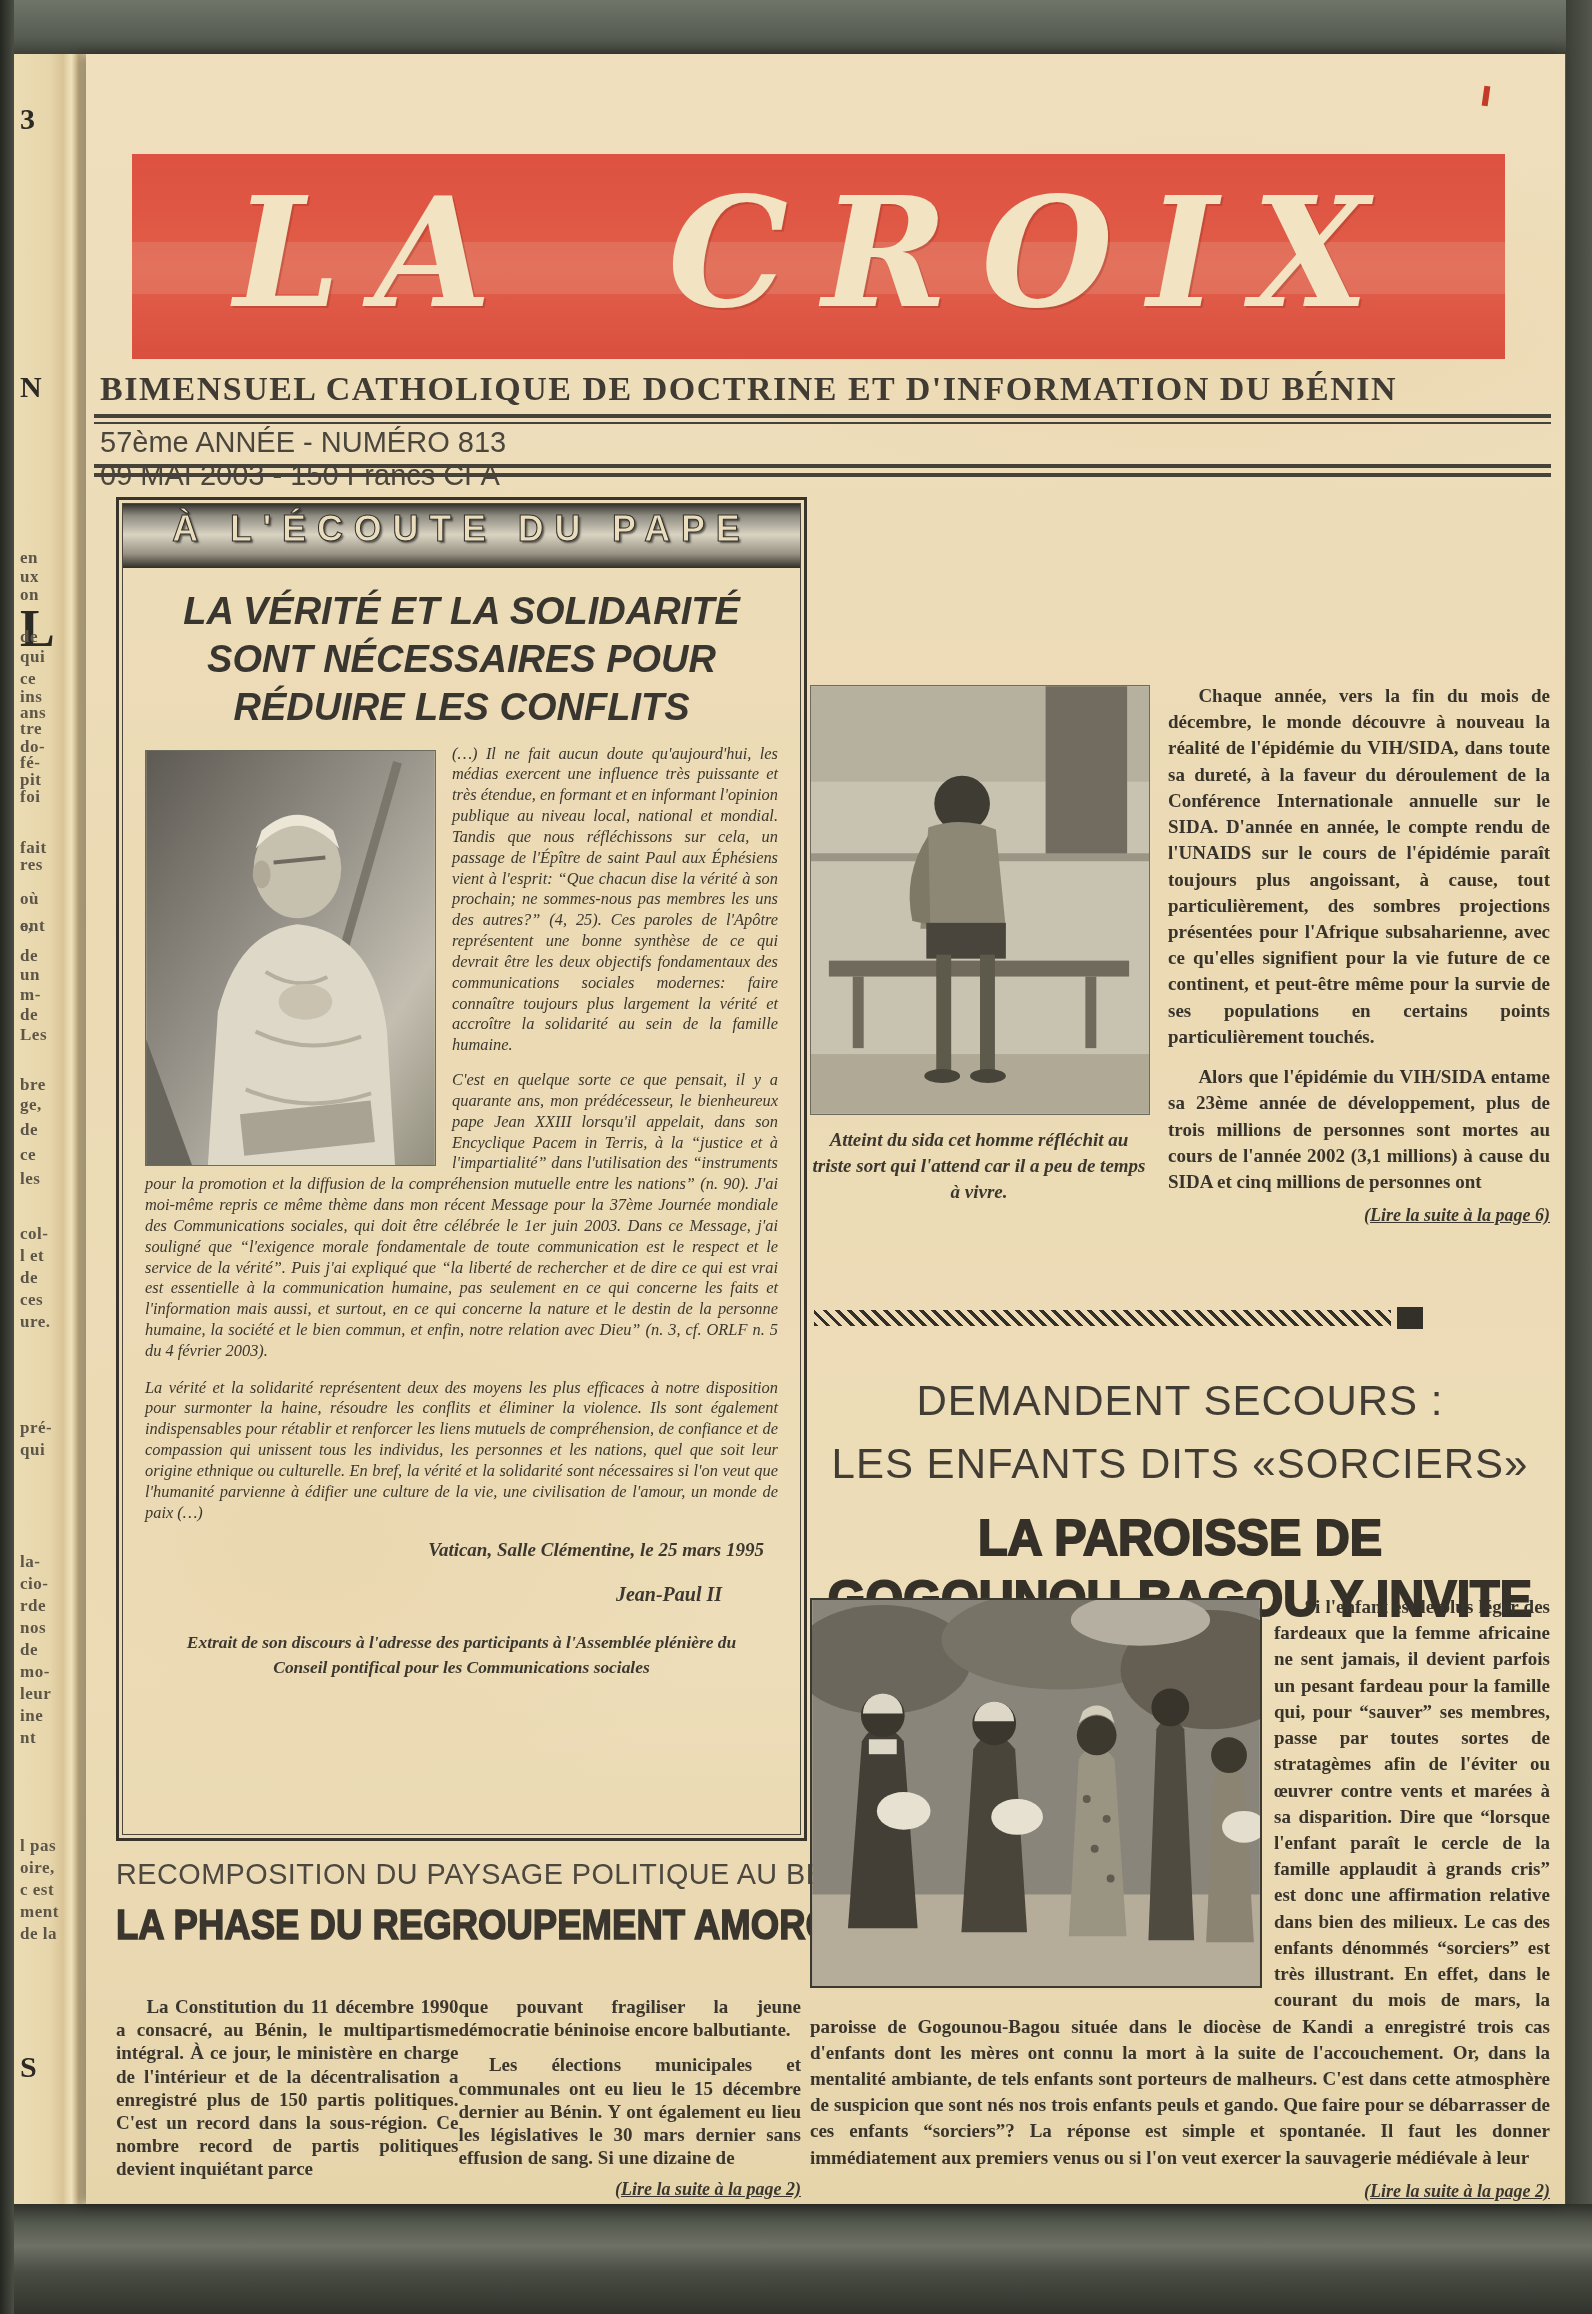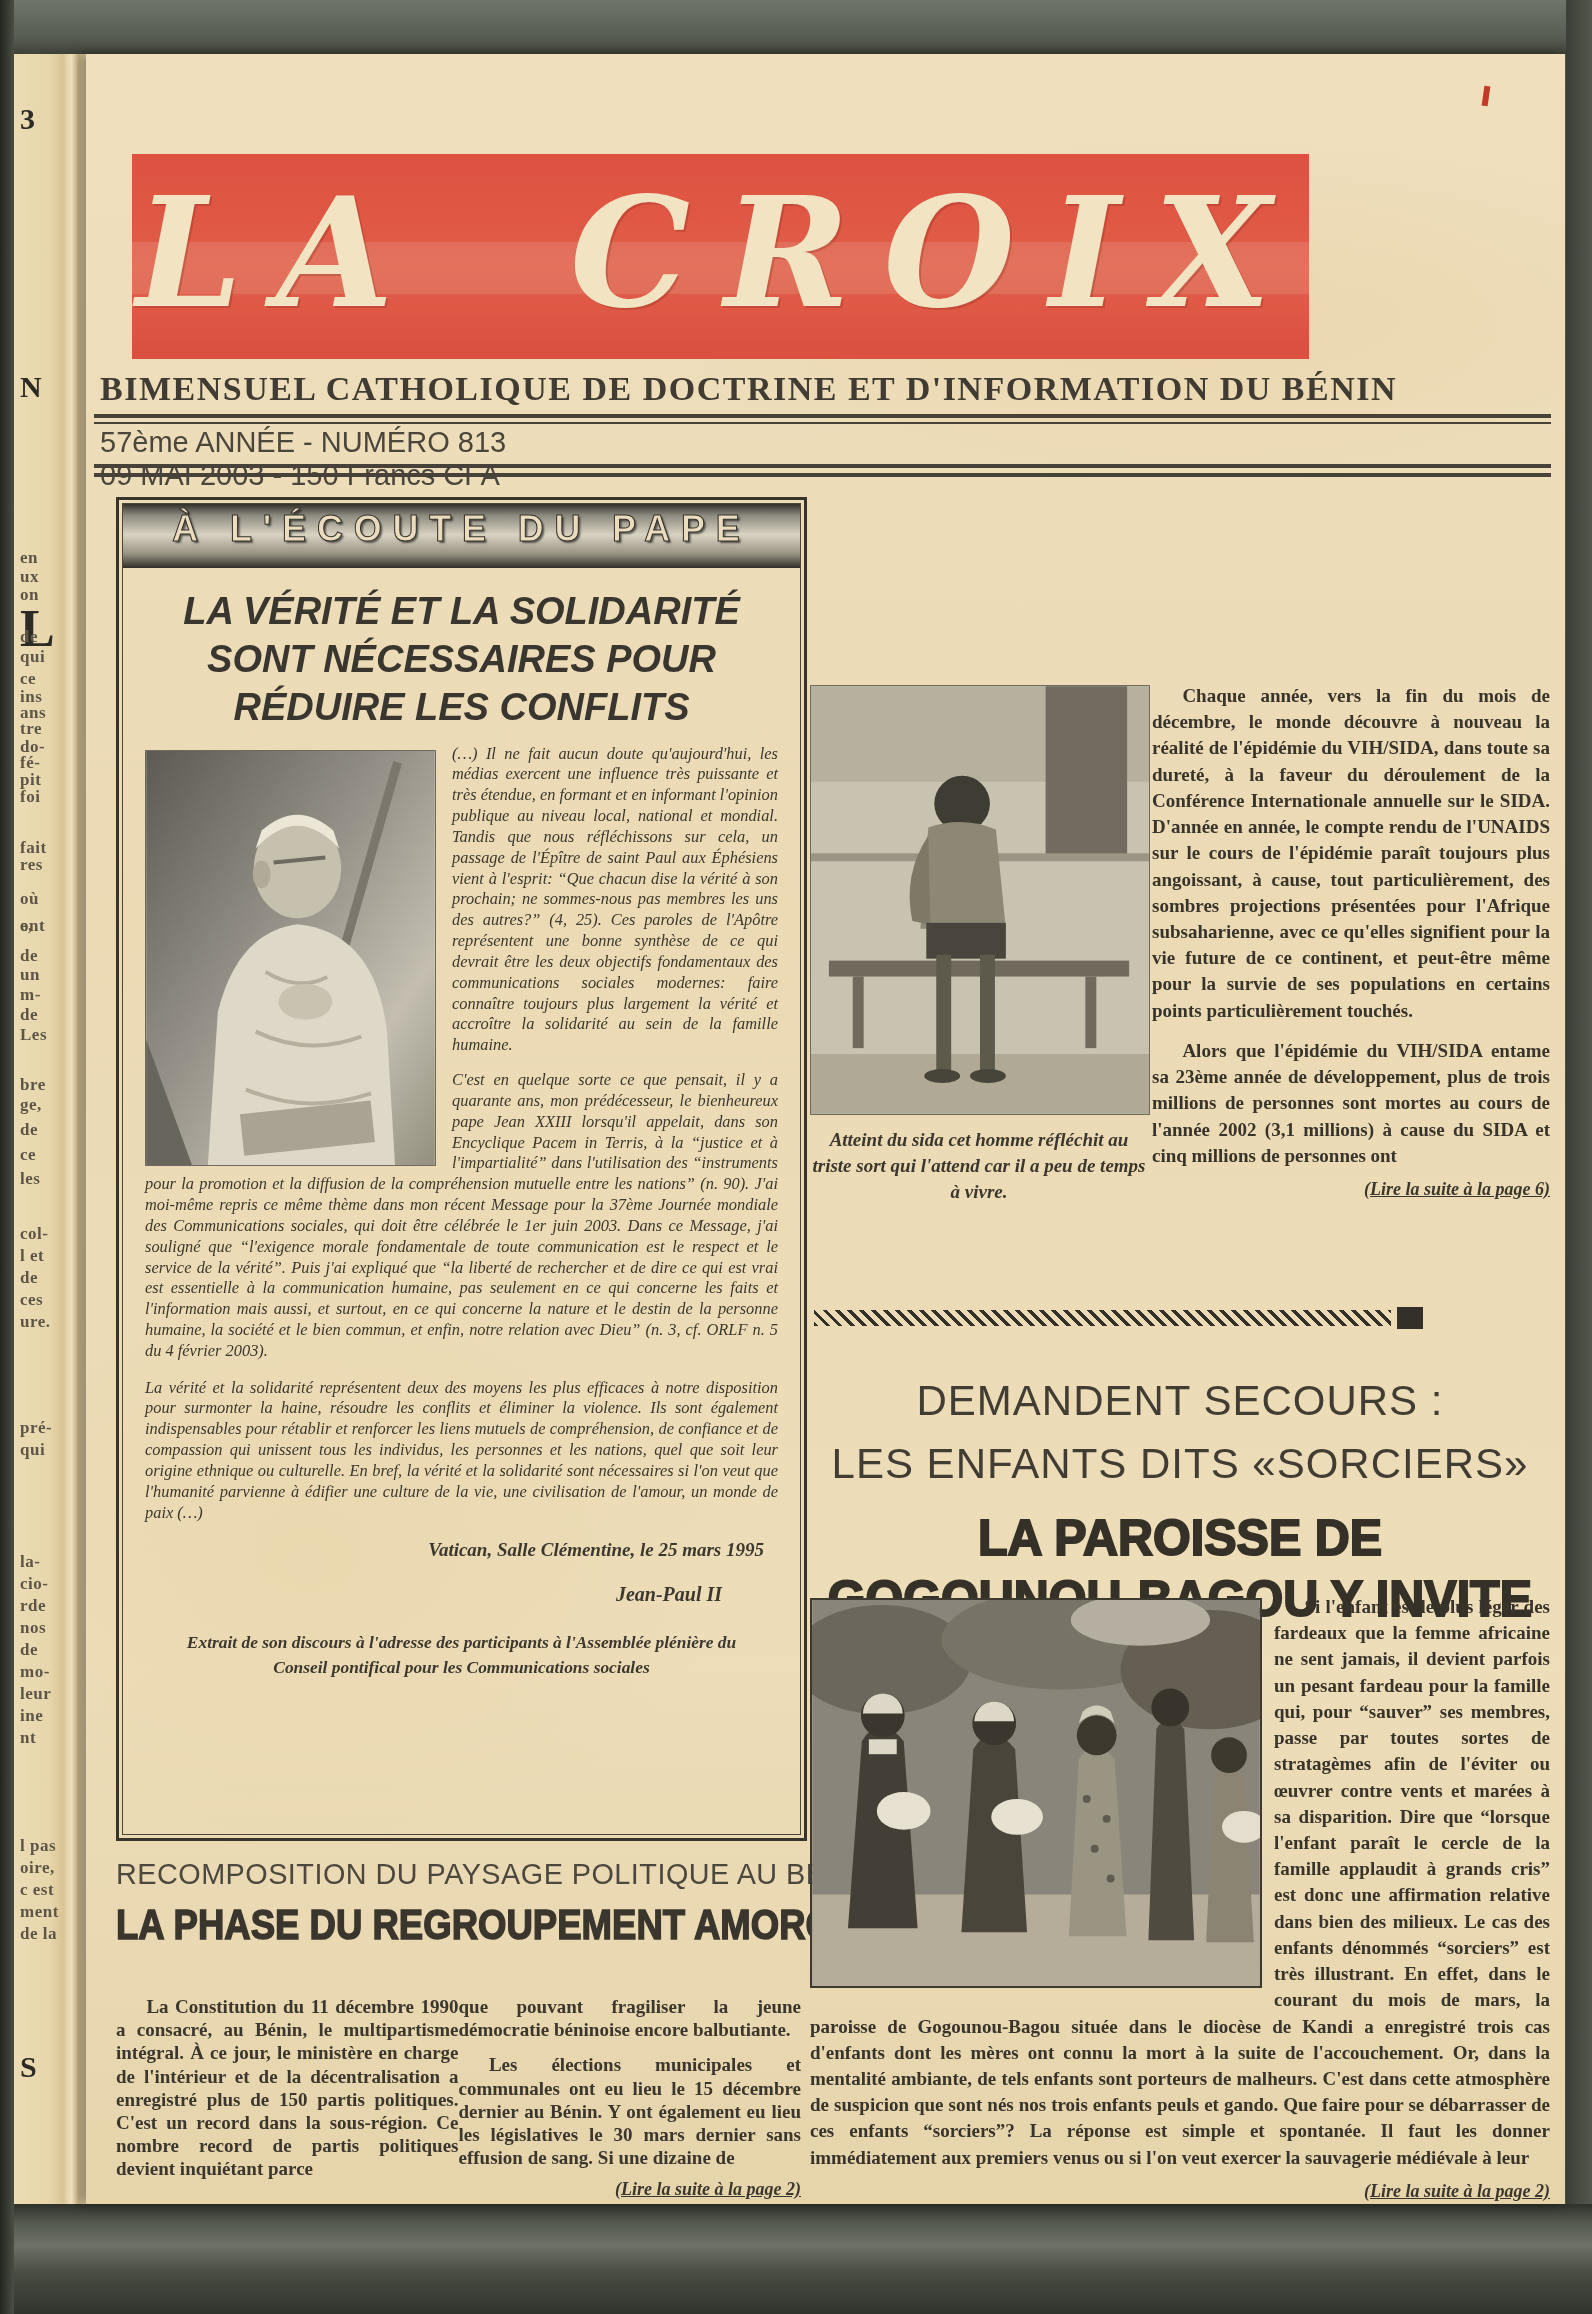--- a/index.html
+++ b/index.html
@@ -22,21 +22,21 @@
   .fragb{font-size:30px;color:#2c2a24;}
   
   .page{position:absolute;left:86px;top:54px;width:1479px;height:2150px;
     background:
       radial-gradient(ellipse 896px 299px at 75% 12%, rgba(214,160,80,.10), rgba(0,0,0,0) 60%),
       radial-gradient(ellipse 697px 498px at 15% 70%, rgba(205,160,90,.08), rgba(0,0,0,0) 60%),
       linear-gradient(180deg,#efdfbd 0%,#ebdab4 40%,#edddb8 75%,#e6d4ab 100%);
     box-shadow:-6px 0 10px rgba(0,0,0,.35);}
   .ink{color:#3b372f;}
   
-  .mast-red{position:absolute;left:46px;top:100px;width:1177px;height:205px;
+  .mast-red{position:absolute;left:46px;top:100px;width:1373px;height:205px;
     background:linear-gradient(180deg,#dd5140 0%,#e05a46 40%,#e2604b 55%,#da4f3e 100%);}
   .mast-red::after{content:"";position:absolute;left:0;top:88px;width:100%;height:52px;background:rgba(235,228,205,.14);}
   .mast-title{position:relative;z-index:2;display:block;text-align:center;line-height:199px;
     font-family:"DejaVu Serif","Liberation Serif",serif;font-style:italic;font-weight:700;
     font-size:151px;letter-spacing:34px;word-spacing:56px;color:#f2e4c2;
     text-shadow:2px 2px 0 rgba(120,30,20,.25);}
   .red-mark{position:absolute;left:1397px;top:32px;width:6px;height:20px;background:#c23a28;transform:rotate(8deg);}
   .mast-sub{position:absolute;left:14px;top:316px;width:1449px;
     font:700 34px/1.1 "Liberation Serif",serif;letter-spacing:1.5px;color:#403c34;}
   .rule-b{position:absolute;left:8px;top:360px;width:1457px;height:4px;
@@ -75,21 +75,21 @@
   .pol-cols{display:flex;margin-top:46px;}
   .pol-col{flex:1;font:700 19px/1.22 "Liberation Serif",serif;text-align:justify;color:#3b372f;}
   .pol-col p{margin:0;}
   .pol-col p.ind{text-indent:1.6em;}
   .pol-col p + p{margin-top:12px;}
   .lire{font:italic 700 18px "Liberation Serif",serif;text-align:right;color:#3b372f;margin-top:10px;text-decoration:underline;}
   
   .sida-head{position:absolute;left:724px;top:438px;width:740px;text-align:center;
     font:700 44px/1.27 "Liberation Serif",serif;color:#35322b;letter-spacing:0.5px;}
   .sida-art{position:absolute;left:724px;top:629px;width:740px;}
-  .sida-fig{float:left;width:338px;margin:2px 4px 4px 0;}
+  .sida-fig{float:left;width:338px;margin:2px 20px 4px 0;}
   .caption{margin:12px 2px 0;font:italic 700 19px/1.38 "Liberation Serif",serif;text-align:center;color:#3b372f;}
   .bodytxt p{margin:0;font:700 19px/1.38 "Liberation Serif",serif;text-align:justify;color:#38342c;text-indent:1.6em;}
   .bodytxt p + p{margin-top:14px;}
   .hatch{position:absolute;left:728px;top:1256px;width:577px;height:16px;
     background:repeating-linear-gradient(45deg,#33302a 0 3.5px,rgba(0,0,0,0) 3.5px 8.5px);}
   .hatch-end{position:absolute;left:1311px;top:1253px;width:26px;height:22px;background:#33302a;}
   .sorc-heads{position:absolute;left:724px;top:1315px;width:740px;text-align:center;}
   .sorc-kicker{font:400 42px/1.5 "Liberation Sans","DejaVu Sans",sans-serif;color:#413d35;letter-spacing:1px;}
   .sorc-head{margin-top:14px;font:700 50px/1.18 "Liberation Sans","DejaVu Sans",sans-serif;color:#353128;
     -webkit-text-stroke:2px #353128;transform:scaleX(.97);}

